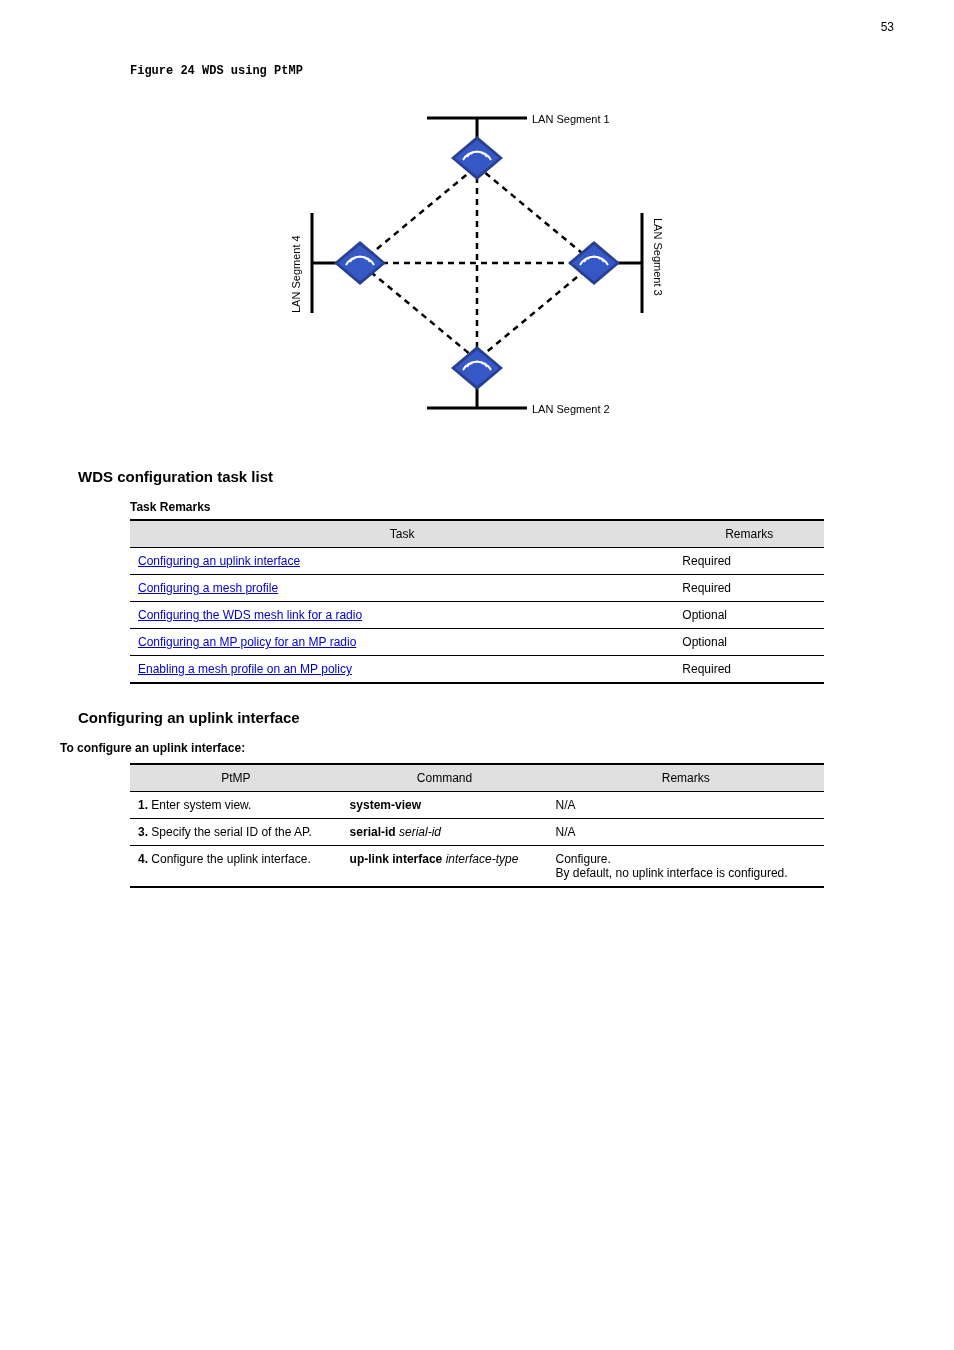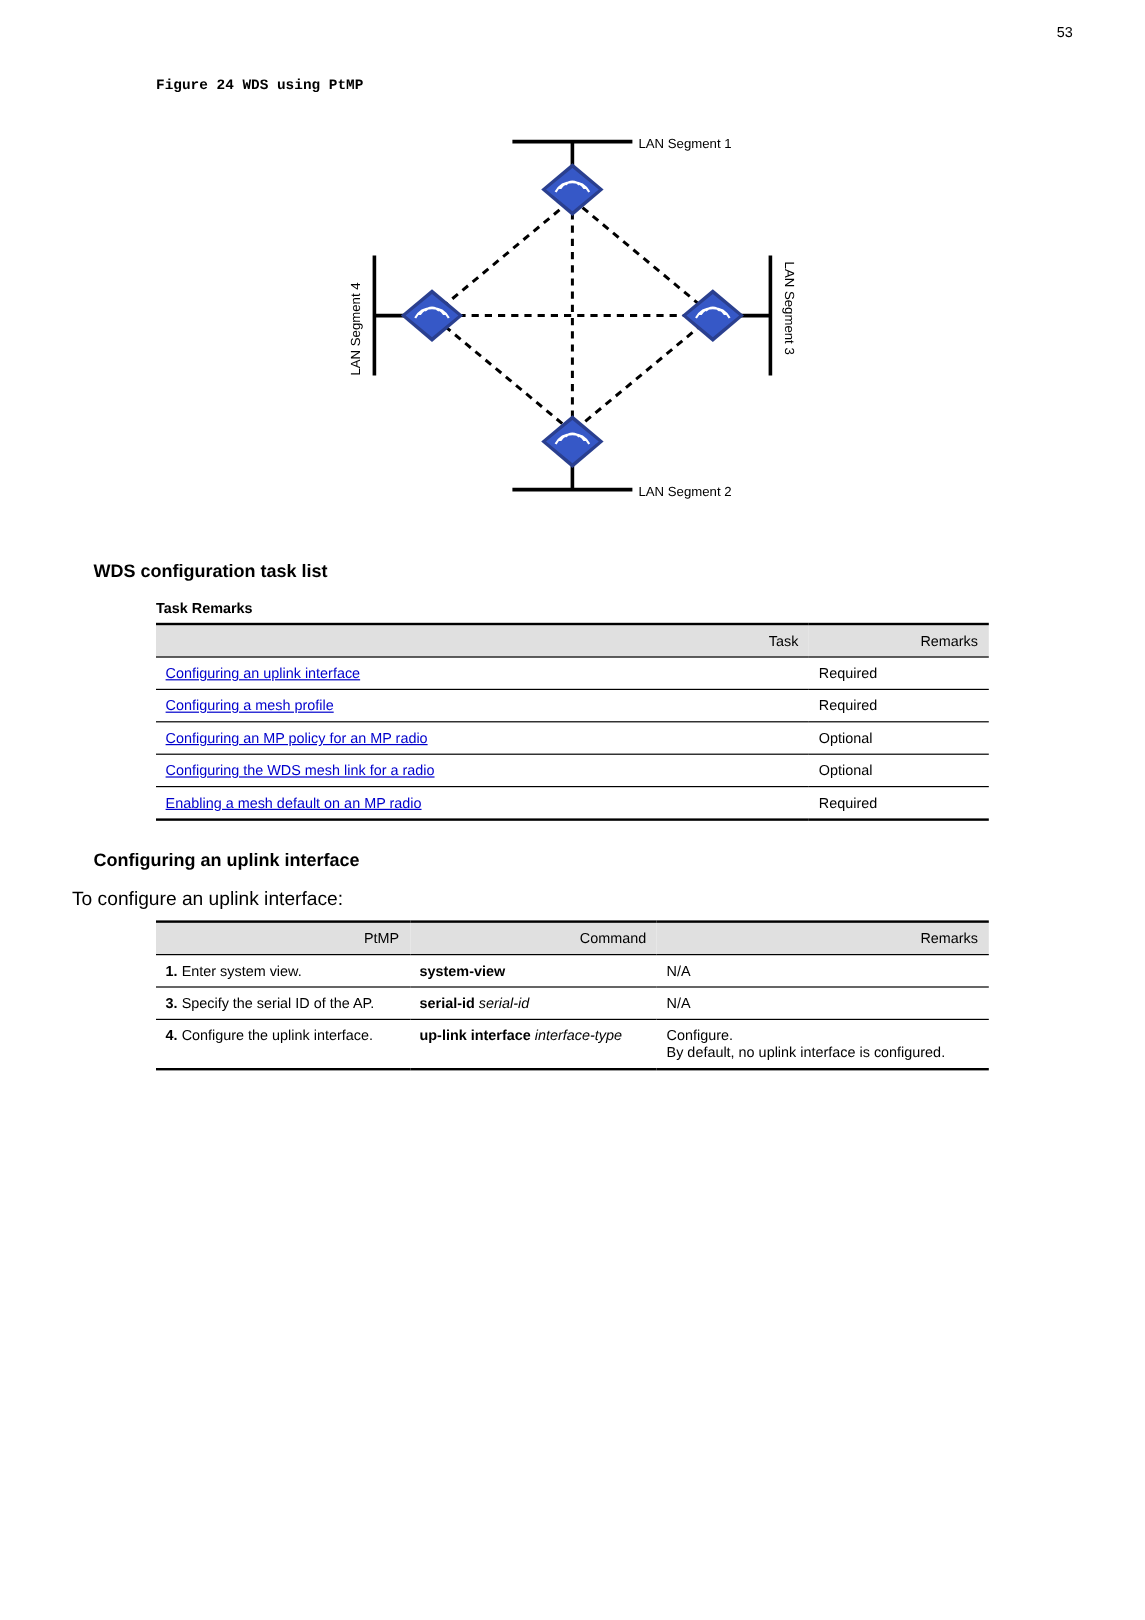--- a/index.html
+++ b/index.html
@@ -27,39 +27,39 @@
   .diagram {
     display: block;
     margin: 0 auto 30px auto;
   }
   h2.section {
     font-size: 15px;
     font-weight: bold;
     margin: 25px 0 15px 18px;
   }
   .subsection {
-    font-size: 16px;
+    font-size: 12px;
     margin: 12px 0 8px 0;
-    font-weight: normal;
+    font-weight: bold;
   }
   .table-caption {
     font-weight: bold;
     font-size: 12px;
     margin: 10px 0 5px 70px;
   }
   table {
     width: 100%;
     border-collapse: collapse;
     margin: 5px 70px 20px 70px;
     width: calc(100% - 140px);
     font-size: 12px;
   }
   table th {
     background: #e0e0e0;
-    text-align: right;
+    text-align: center;
     padding: 6px 9px;
     border-top: 2px solid #000;
     border-bottom: 1px solid #000;
     font-weight: normal;
   }
   table td {
     padding: 6px 8px;
     border-bottom: 1px solid #000;
     vertical-align: top;
   }
@@ -150,29 +150,29 @@
   </tr>
   <tr>
     <td><a class="link">Configuring an uplink interface</a></td>
     <td>Required</td>
   </tr>
   <tr>
     <td><a class="link">Configuring a mesh profile</a></td>
     <td>Required</td>
   </tr>
   <tr>
+    <td><a class="link">Configuring the WDS mesh link for a radio</a></td>
+    <td>Optional</td>
+  </tr>
+  <tr>
     <td><a class="link">Configuring an MP policy for an MP radio</a></td>
     <td>Optional</td>
   </tr>
   <tr>
-    <td><a class="link">Configuring the WDS mesh link for a radio</a></td>
-    <td>Optional</td>
-  </tr>
-  <tr>
-    <td><a class="link">Enabling a mesh default on an MP radio</a></td>
+    <td><a class="link">Enabling a mesh profile on an MP policy</a></td>
     <td>Required</td>
   </tr>
 </tbody>
   </table>
 
 <h2 class="section">Configuring an uplink interface</h2>
 <p class="subsection">To configure an uplink interface:</p>
 
 <table>
   <tbody>

